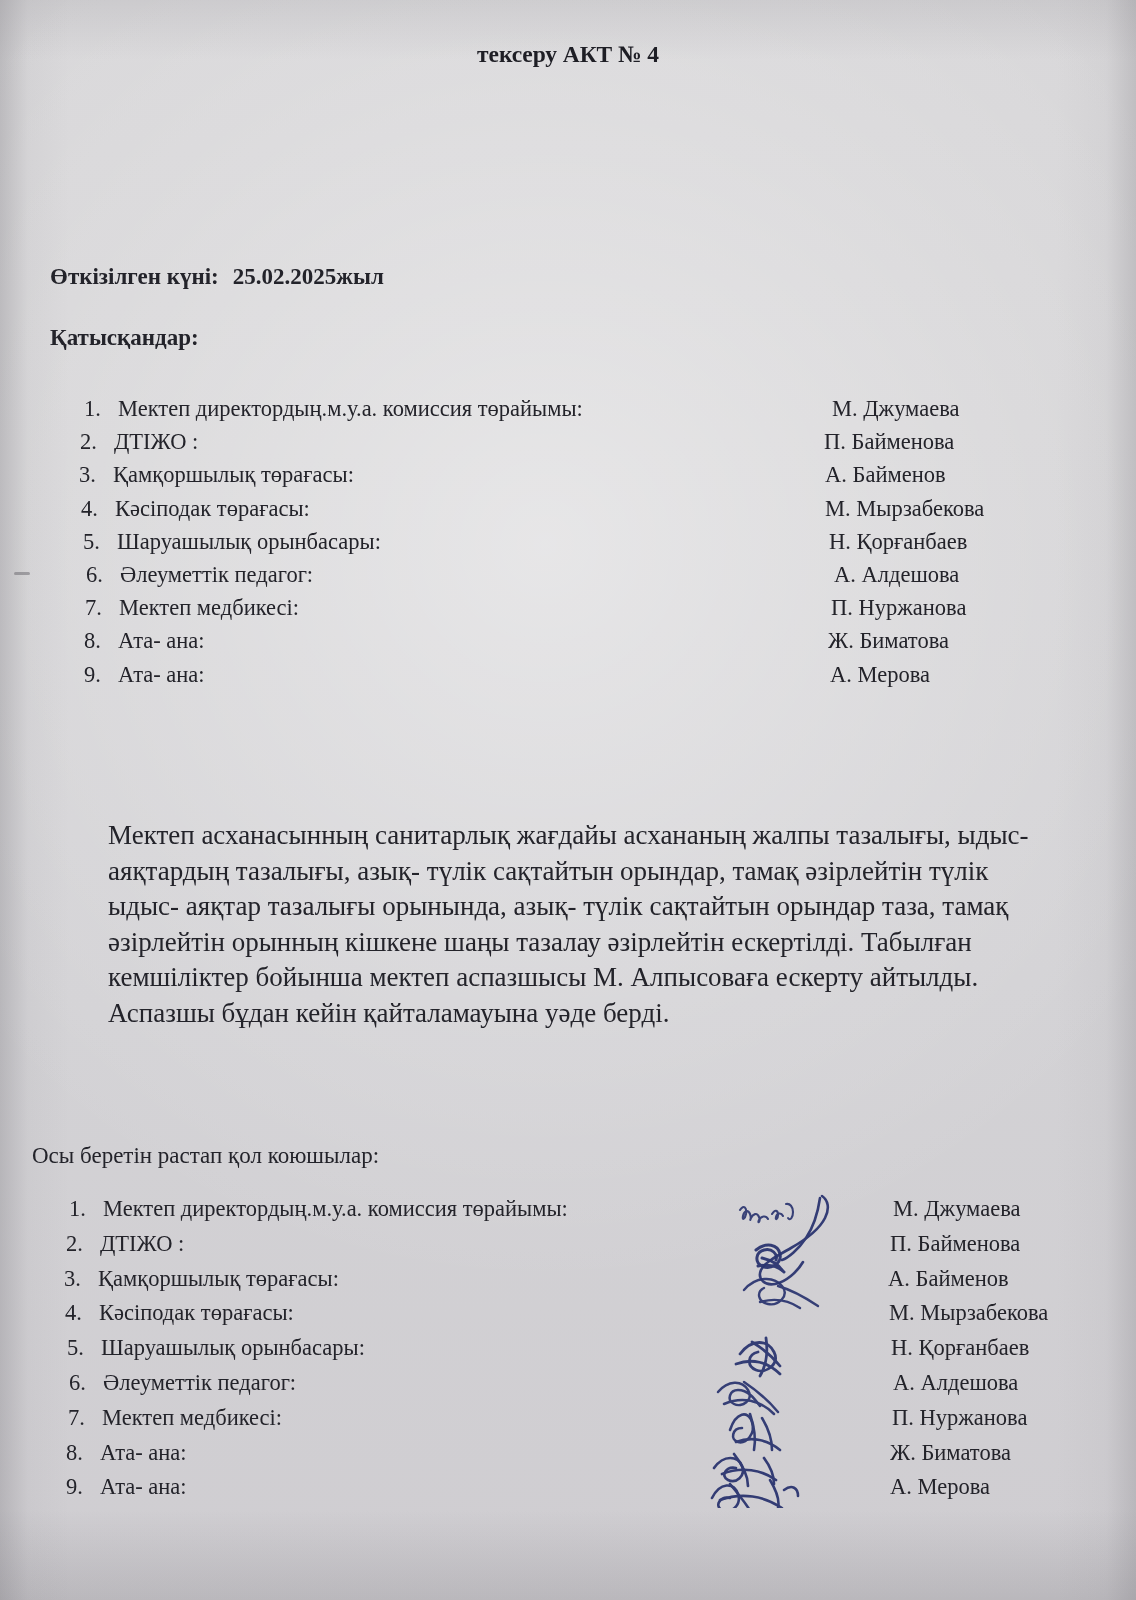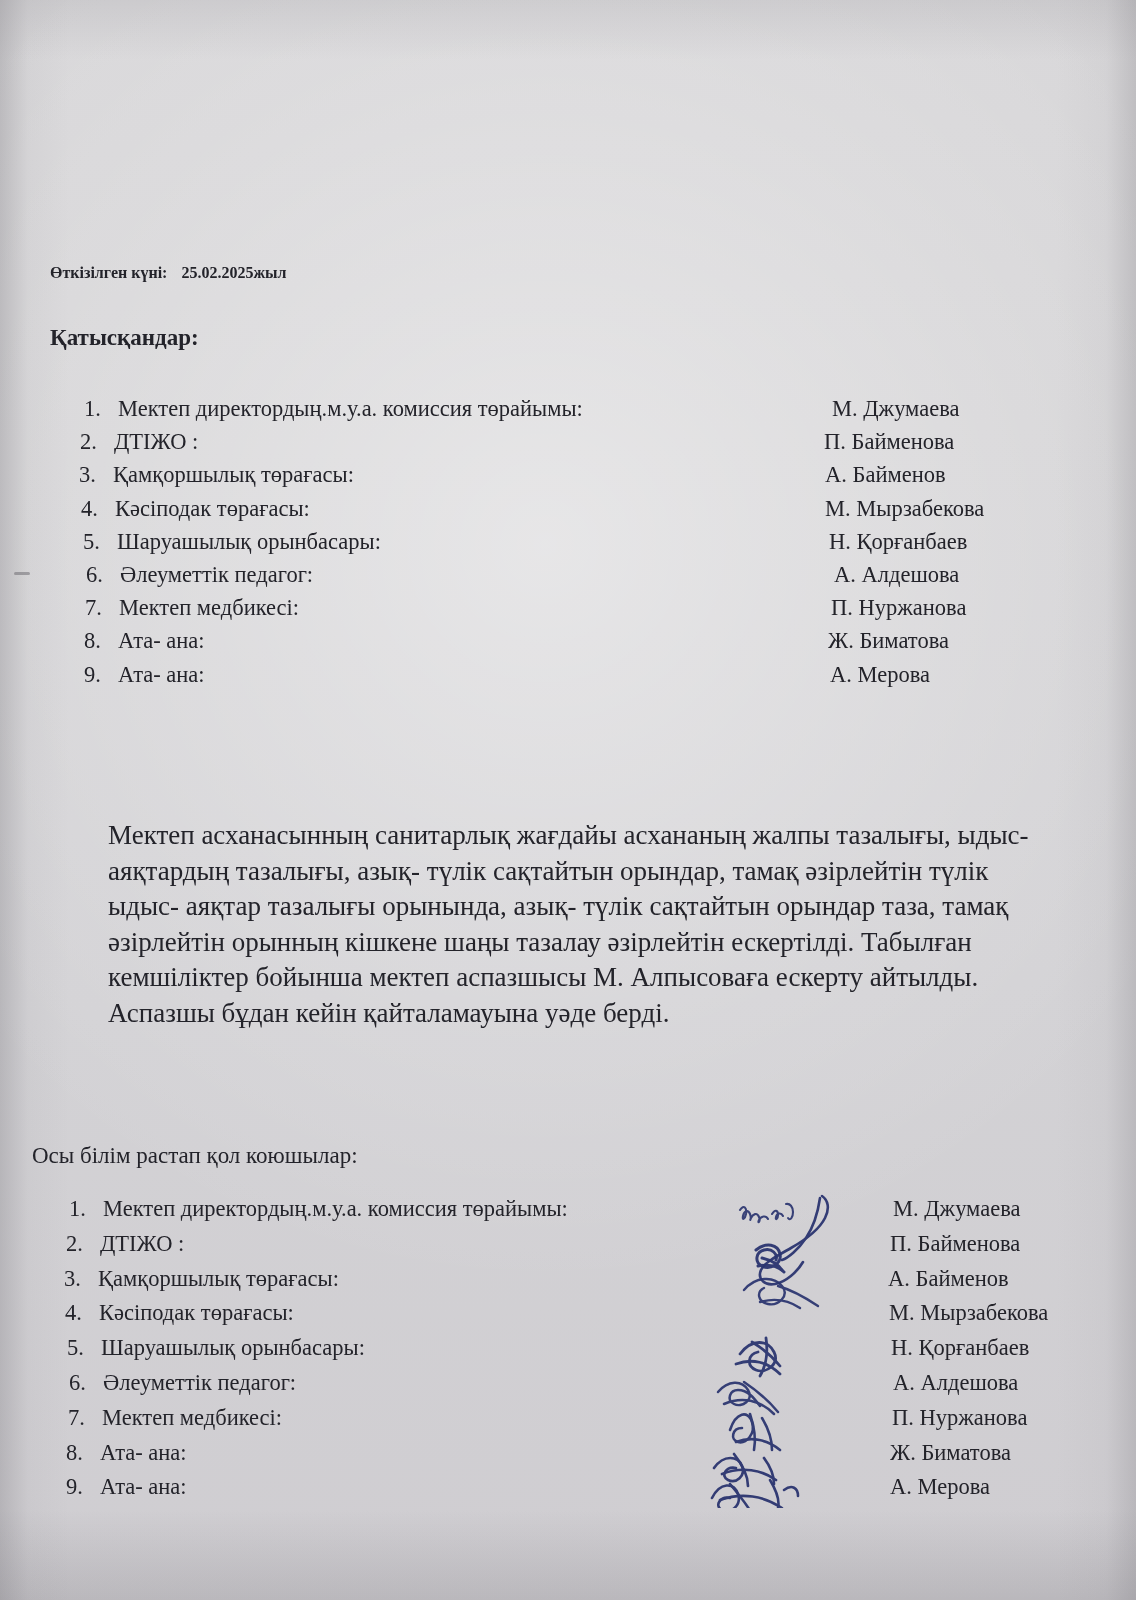--- a/index.html
+++ b/index.html
@@ -57,21 +57,21 @@
   .title-line { display: block; white-space: nowrap; }
   .title-line.l1 { letter-spacing: -0.25px; }
   .title-line.l2 { letter-spacing: -0.2px; }
 
   
   .meta-date {
     position: absolute;
     left: 50px;
     top: 264px;
     font-weight: bold;
-    font-size: 16px;
+    font-size: 23px;
     white-space: nowrap;
   }
   .meta-date .value { margin-left: 14px; }
 
   .meta-participants {
     position: absolute;
     left: 50px;
     top: 325px;
     font-weight: bold;
     font-size: 23px;
@@ -207,20 +207,21 @@
 </head>
 <body>
 
 <div class="paper"></div>
 <div class="edge-shade"></div>
 <div class="margin-mark"></div>
 
 <div class="content">
 
   <div class="title-block">
+    <span class="title-line l3">тексеру АКТ № 4</span>
   </div>
 
   <div class="meta-date">
     <span>Өткізілген күні:</span><span class="value">25.02.2025жыл</span>
   </div>
 
   <div class="meta-participants">Қатысқандар:</div>
 
   <div class="roster">
     <div class="row">
@@ -272,21 +273,21 @@
 
   <div class="body-text">
     <span class="bline">Мектеп асханасынның санитарлық жағдайы асхананың жалпы тазалығы, ыдыс-</span>
     <span class="bline">аяқтардың тазалығы, азық- түлік сақтайтын орындар, тамақ әзірлейтін түлік</span>
     <span class="bline">ыдыс- аяқтар тазалығы орынында, азық- түлік сақтайтын орындар таза, тамақ</span>
     <span class="bline">әзірлейтін орынның кішкене шаңы тазалау әзірлейтін ескертілді. Табылған</span>
     <span class="bline">кемшіліктер бойынша мектеп аспазшысы М. Алпысоваға ескерту айтылды.</span>
     <span class="bline">Аспазшы бұдан кейін қайталамауына уәде берді.</span>
   </div>
 
-  <div class="sign-heading">Осы білім растап қол коюшылар:</div>
+  <div class="sign-heading">Осы беретін растап қол коюшылар:</div>
 
   <div class="signers">
     <div class="row">
       <span class="num">1.</span>
       <span class="role">Мектеп директордың.м.у.а. комиссия төрайымы:</span>
       <span class="name">М. Джумаева</span>
     </div>
     <div class="row">
       <span class="num">2.</span>
       <span class="role">ДТІЖО :</span>

